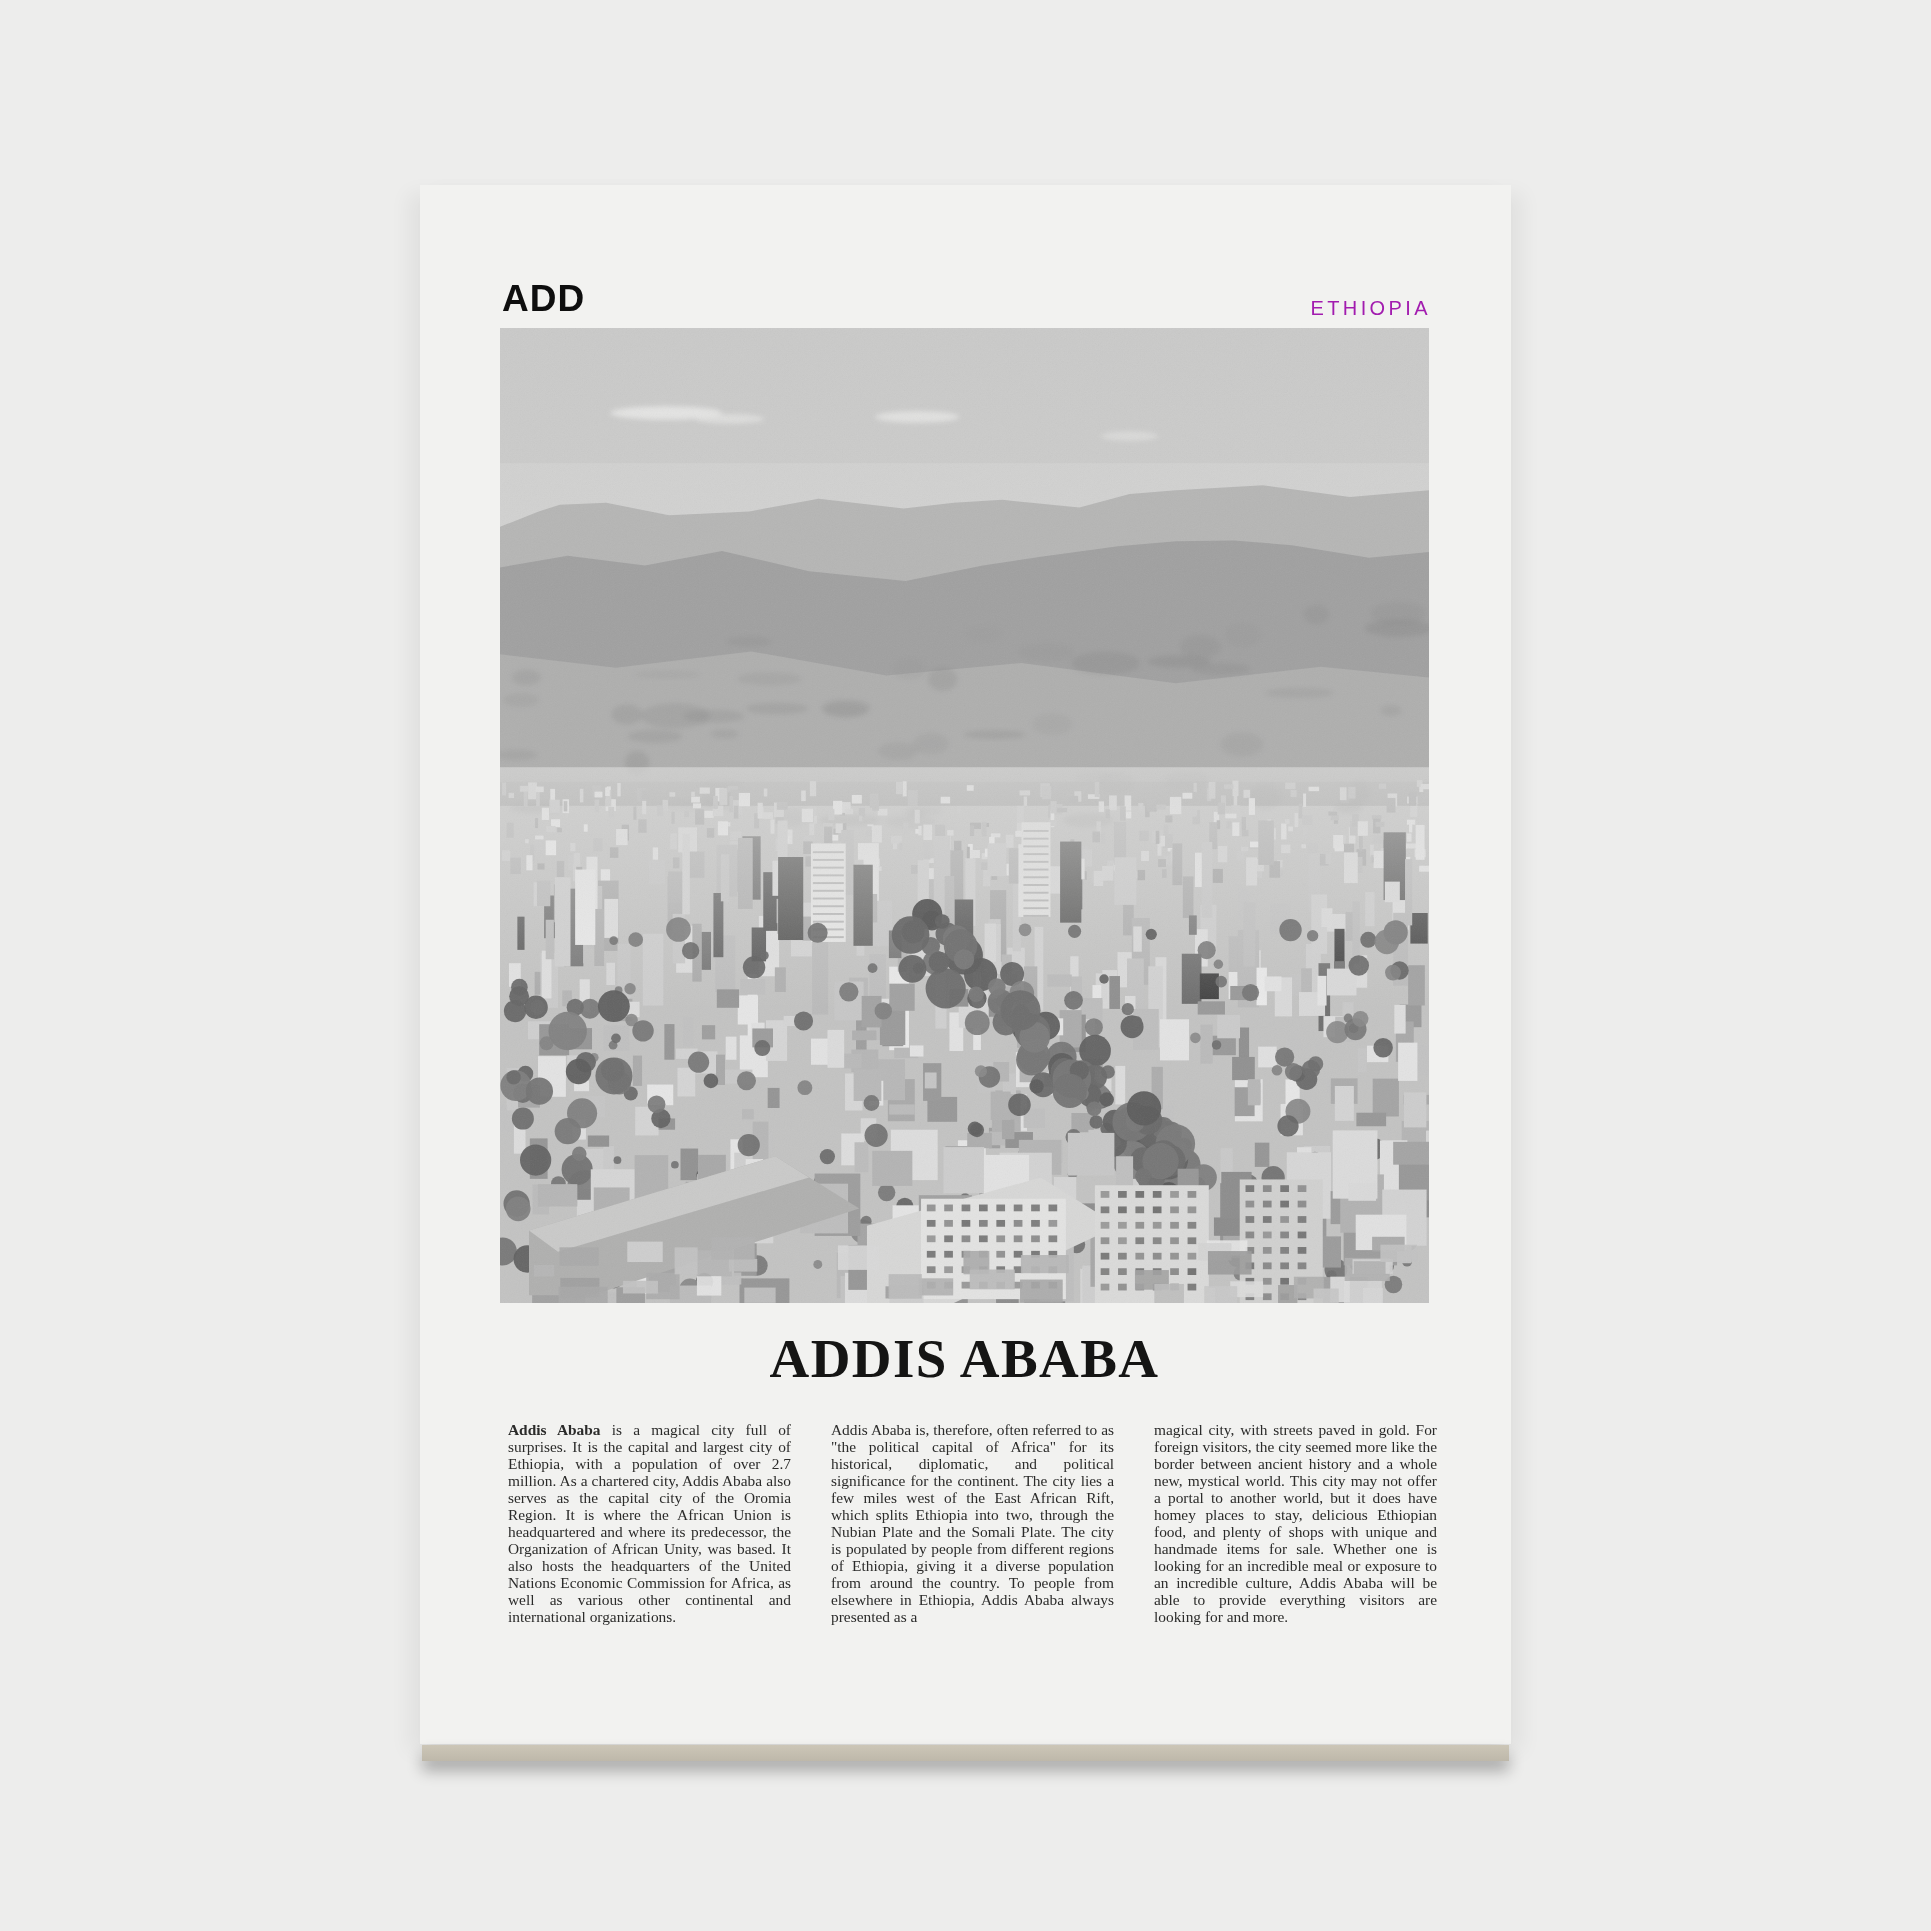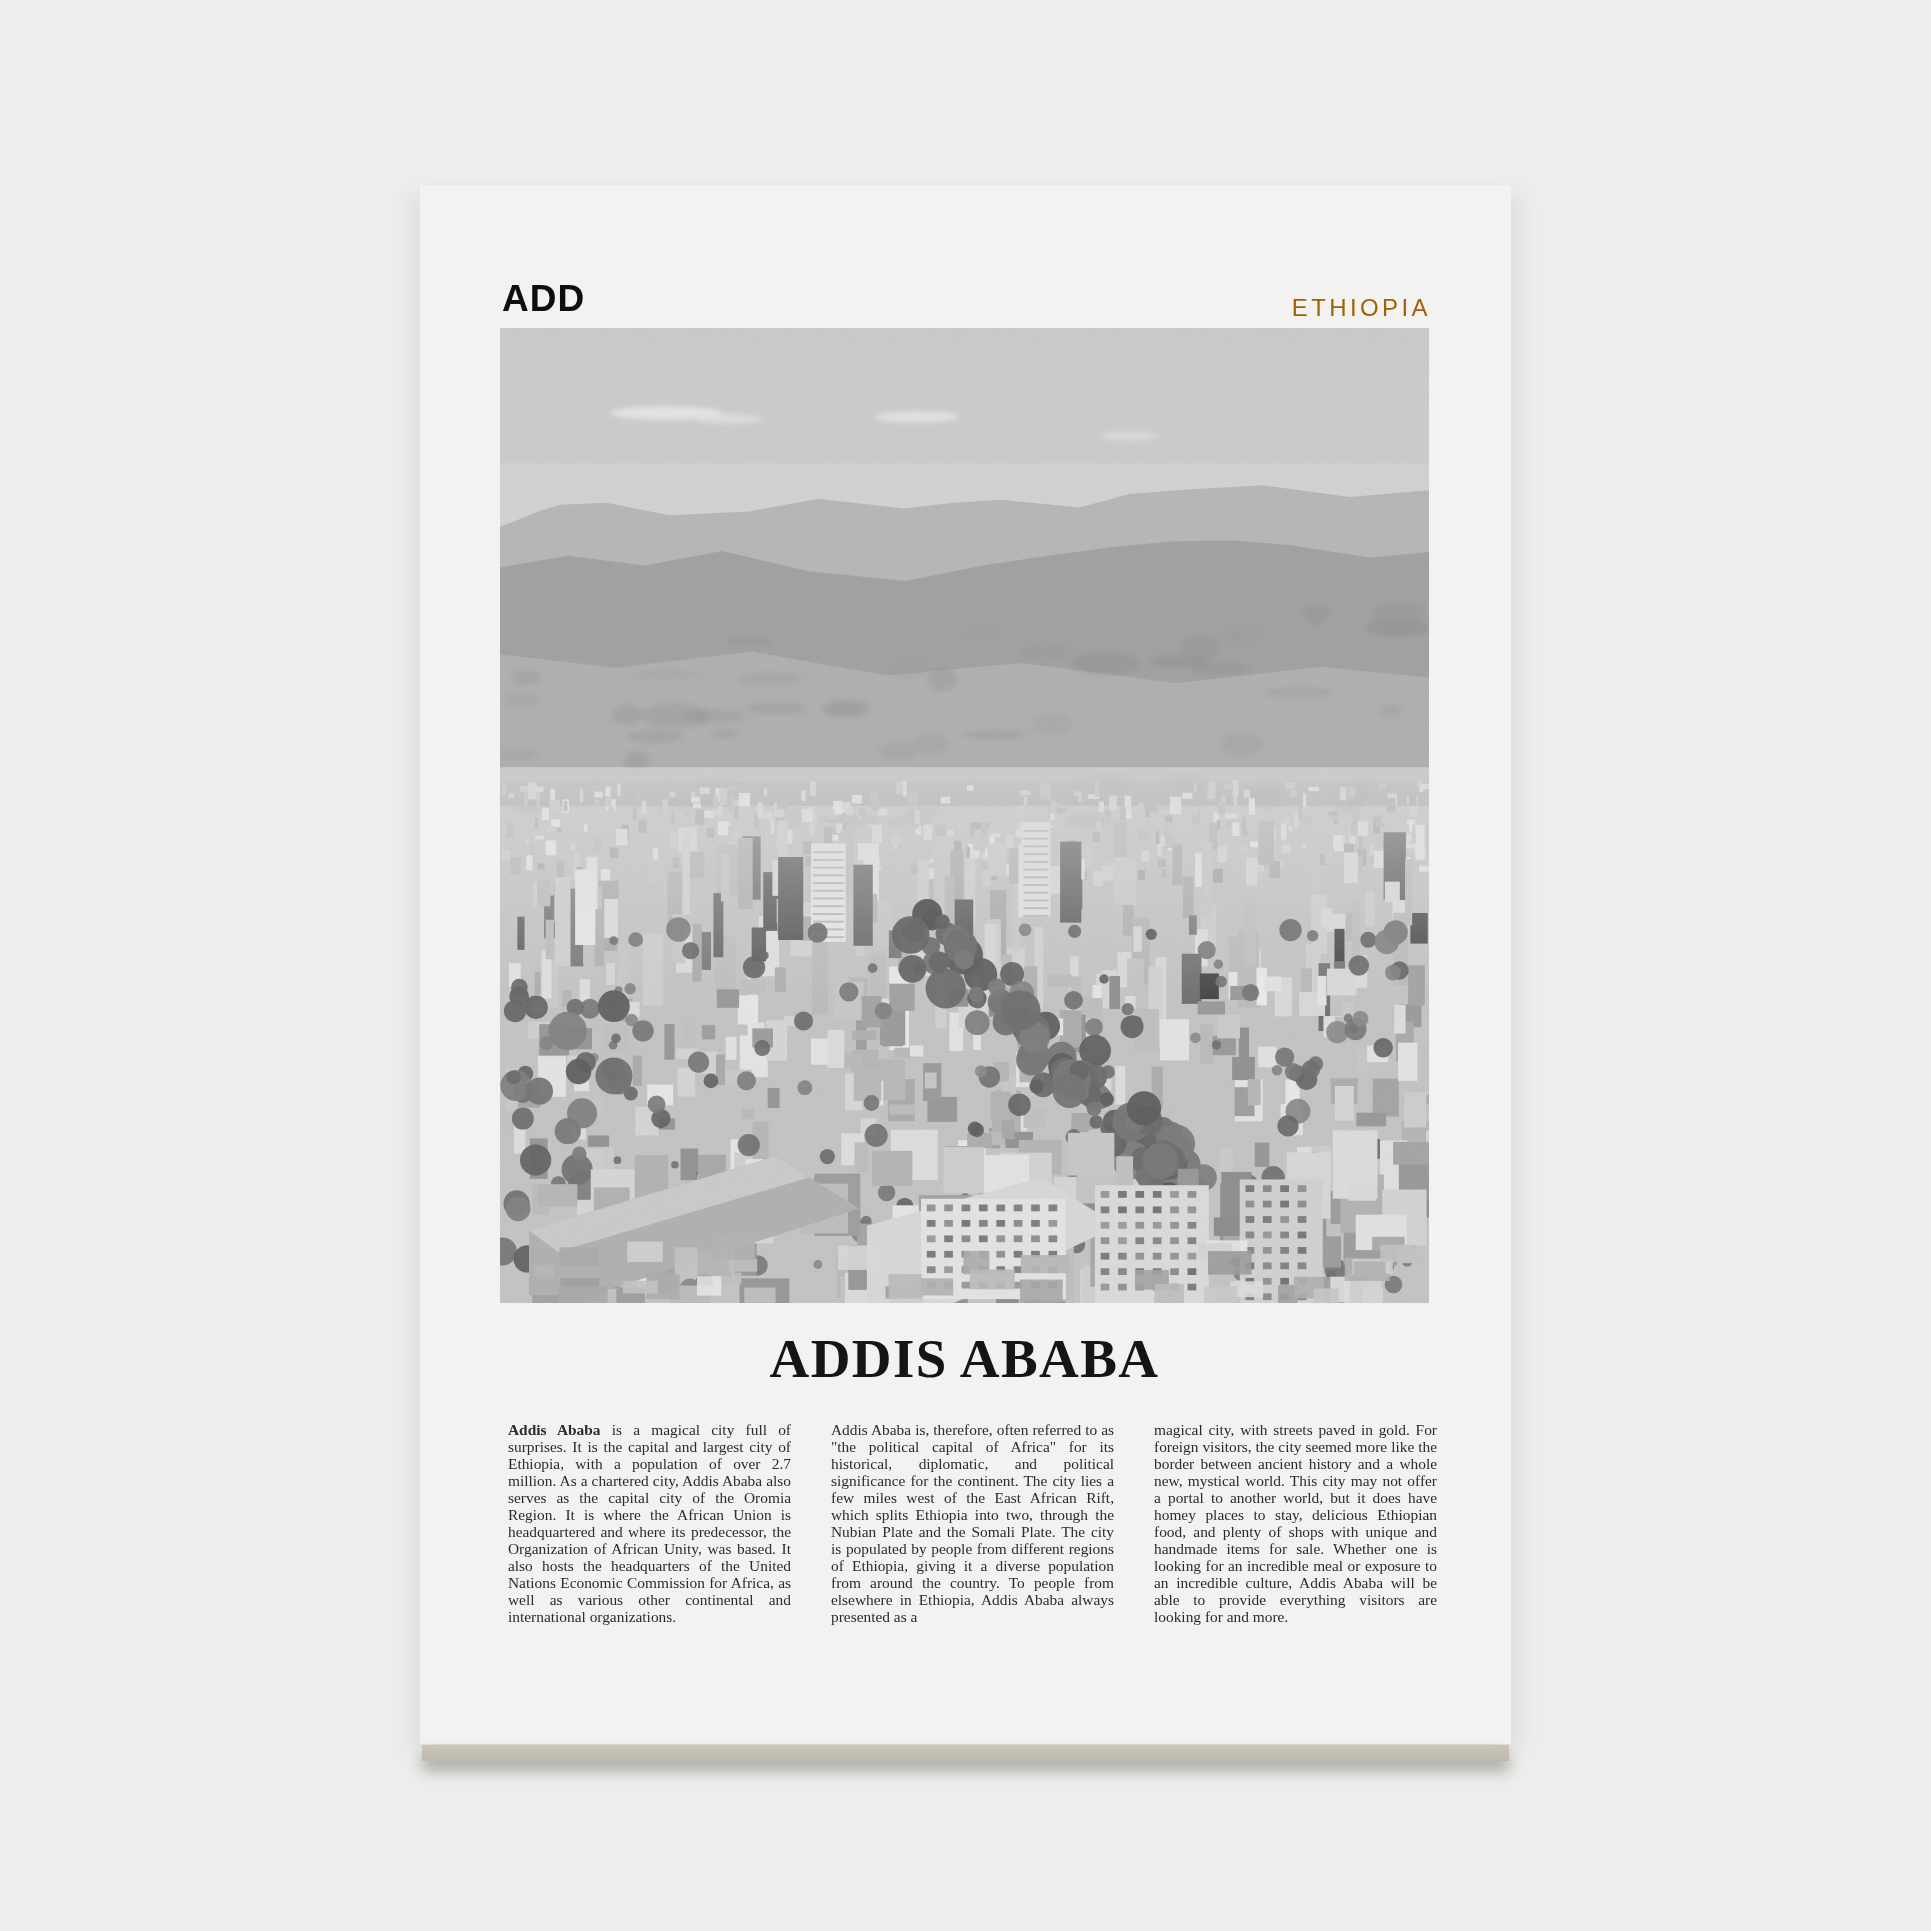--- a/index.html
+++ b/index.html
@@ -17,21 +17,21 @@
     position:absolute;left:422px;top:1745px;width:1087px;height:16.4px;
     background:linear-gradient(180deg,#ccc6b7 0%,#beb8aa 100%);
     box-shadow:0 9.7px 15.4px rgba(0,0,0,0.30);
   }
   .city-code{
     position:absolute;left:82px;top:95px;
     font-size:37px;font-weight:700;letter-spacing:1px;color:#0e0e0e;line-height:37px;text-align:center;
   }
   .country{
     position:absolute;right:80px;top:113px;text-align:center;
-    font-size:24px;font-weight:300;letter-spacing:3.4px;color:#a16207;line-height:20px;
+    font-size:20px;font-weight:300;letter-spacing:3.4px;color:#a21caf;line-height:20px;
   }
   .photo-frame{
     position:absolute;left:80px;top:143px;width:929px;height:975px;
     background:#c9c9c8;overflow:hidden;
   }
   .photo-frame svg{display:block;width:929px;height:975px;}
   .title{
     position:absolute;left:80px;top:1145px;width:929px;margin:0;
     text-align:center;
     font-family:"Liberation Serif",serif;

